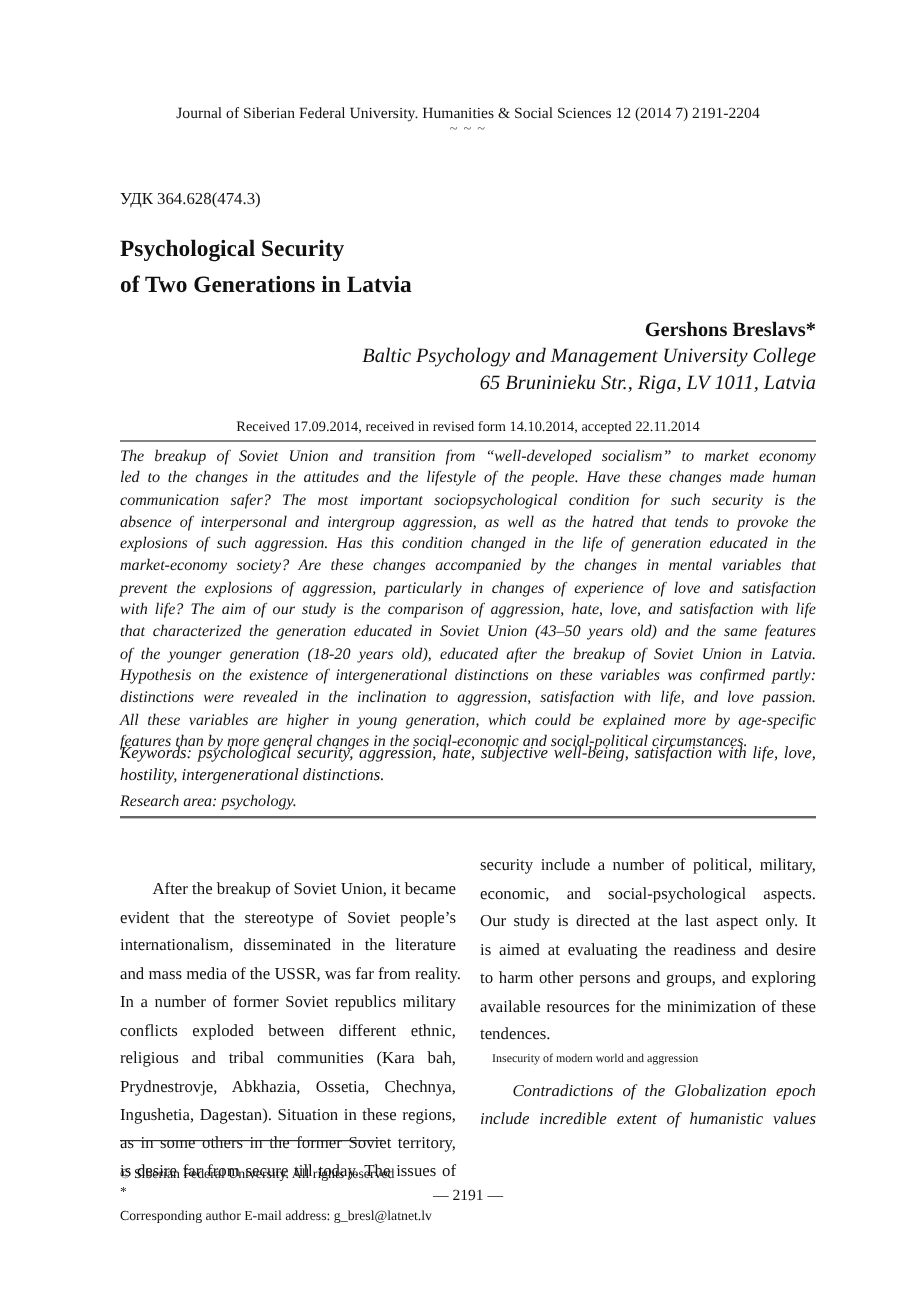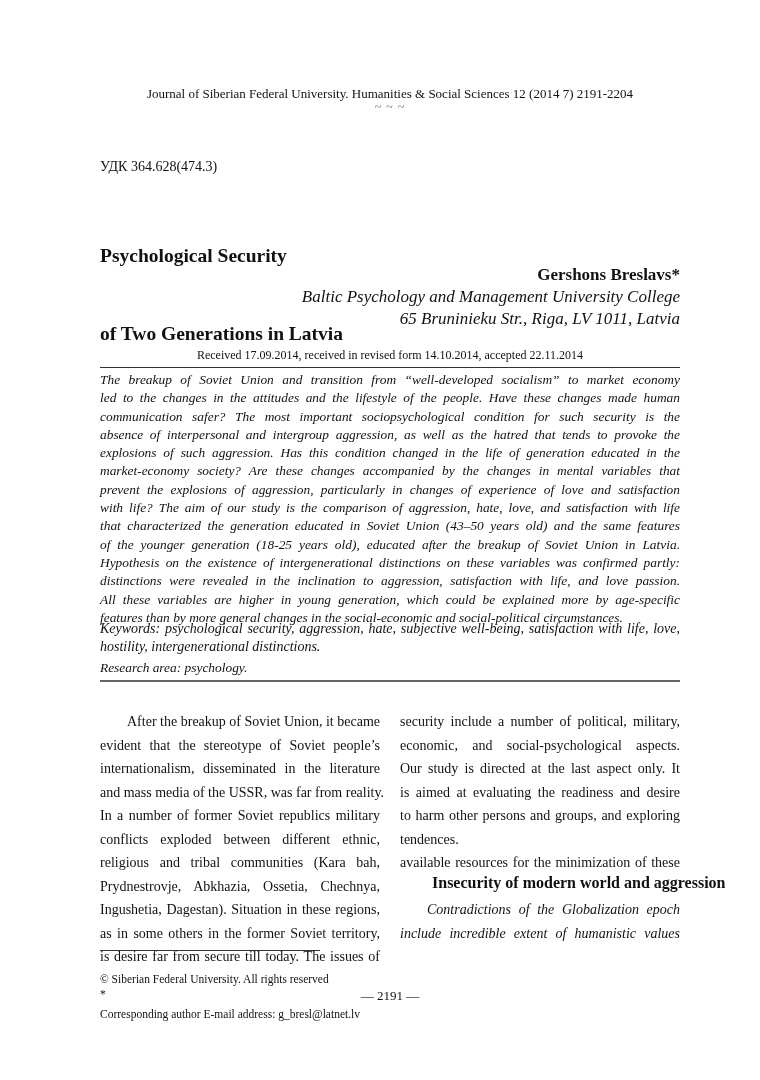--- a/index.html
+++ b/index.html
@@ -26,21 +26,21 @@
       text-align: center; font-size: 12px; color: #666; letter-spacing: 1px; line-height: 12px;
     }
     .udc {
       position: absolute; left: 100px; top: 158px;
       font-size: 14px; line-height: 18px;
     }
     .title {
       position: absolute; left: 100px; top: 193px;
       font-size: 19.5px; font-weight: bold; line-height: 30px;
     }
-    .title div { white-space: nowrap; margin-top: 48px; }
+    .title div { white-space: nowrap; }
 
     .author-block {
       position: absolute; right: 80px; top: 264px; text-align: right;
     }
     .author-name { font-size: 17px; font-weight: bold; line-height: 22px; }
     .affiliation { font-size: 17px; font-style: italic; line-height: 22px; }
 
     .received {
       position: absolute; left: 0; top: 347px; width: 780px;
       text-align: center; font-size: 12px; line-height: 16px;
@@ -69,29 +69,29 @@
     }
     .rule-bottom {
       position: absolute; left: 100px; top: 680px; width: 580px; height: 0;
       border-top: 2px solid #666;
     }
 
     .col {
       position: absolute; top: 710px; width: 280px;
       font-size: 14px; line-height: 23.5px;
     }
-    .col-left { left: 100px; }
+    .col-left { left: 100px; margin-top: 20px; }
     .col-right { left: 400px; }
     .col .line { display: block; text-align: justify; text-align-last: justify; white-space: nowrap; }
     .col .line.last { text-align-last: left; }
     .col .line.indent { padding-left: 27px; }
 
     .section-heading {
-      position: absolute; left: 432px; top: 874px;
-      font-size: 16px; font-weight: bold; line-height: 18px; white-space: nowrap;
+      position: absolute; left: 410px; top: 874px;
+      font-size: 10px; font-weight: normal; line-height: 18px; white-space: nowrap;
     }
     .col-right2 {
       position: absolute; left: 400px; top: 898px; width: 280px;
       font-size: 14px; line-height: 23.5px;
     }
     .col-right2 .line { display: block; text-align: justify; text-align-last: justify; white-space: nowrap; font-style: italic; }
     .col-right2 .line.indent { padding-left: 27px; }
 
     .footnote-rule {
       position: absolute; left: 100px; top: 950px; width: 220px; height: 0;
@@ -135,21 +135,21 @@
   <div class="abstract">
     <span class="line">The breakup of Soviet Union and transition from “well-developed socialism” to market economy</span>
     <span class="line">led to the changes in the attitudes and the lifestyle of the people. Have these changes made human</span>
     <span class="line">communication safer? The most important sociopsychological condition for such security is the</span>
     <span class="line">absence of interpersonal and intergroup aggression, as well as the hatred that tends to provoke the</span>
     <span class="line">explosions of such aggression. Has this condition changed in the life of generation educated in the</span>
     <span class="line">market-economy society? Are these changes accompanied by the changes in mental variables that</span>
     <span class="line">prevent the explosions of aggression, particularly in changes of experience of love and satisfaction</span>
     <span class="line">with life? The aim of our study is the comparison of aggression, hate, love, and satisfaction with life</span>
     <span class="line">that characterized the generation educated in Soviet Union (43–50 years old) and the same features</span>
-    <span class="line">of the younger generation (18-25 years old), educated after the breakup of Soviet Union in Latvia.</span>
+    <span class="line">of the younger generation (18-20 years old), educated after the breakup of Soviet Union in Latvia.</span>
     <span class="line">Hypothesis on the existence of intergenerational distinctions on these variables was confirmed partly:</span>
     <span class="line">distinctions were revealed in the inclination to aggression, satisfaction with life, and love passion.</span>
     <span class="line">All these variables are higher in young generation, which could be explained more by age-specific</span>
     <span class="line last">features than by more general changes in the social-economic and social-political circumstances.</span>
   </div>
 
   <div class="keywords">
     <span class="line">Keywords: psychological security, aggression, hate, subjective well-being, satisfaction with life, love,</span>
     <span class="line last">hostility, intergenerational distinctions.</span>
   </div>
@@ -170,22 +170,22 @@
     <span class="line">as in some others in the former Soviet territory,</span>
     <span class="line">is desire far from secure till today. The issues of</span>
   </div>
 
   <div class="col col-right">
     <span class="line">security include a number of political, military,</span>
     <span class="line">economic, and social-psychological aspects.</span>
     <span class="line">Our study is directed at the last aspect only. It</span>
     <span class="line">is aimed at evaluating the readiness and desire</span>
     <span class="line">to harm other persons and groups, and exploring</span>
+    <span class="line">available resources for the minimization of these</span>
     <span class="line last">tendences.</span>
-    <span class="line">available resources for the minimization of these</span>
   </div>
 
   <div class="section-heading">Insecurity of modern world and aggression</div>
 
   <div class="col-right2">
     <span class="line indent">Contradictions of the Globalization epoch</span>
     <span class="line">include incredible extent of humanistic values</span>
   </div>
 
   <div class="footnote-rule"></div>

